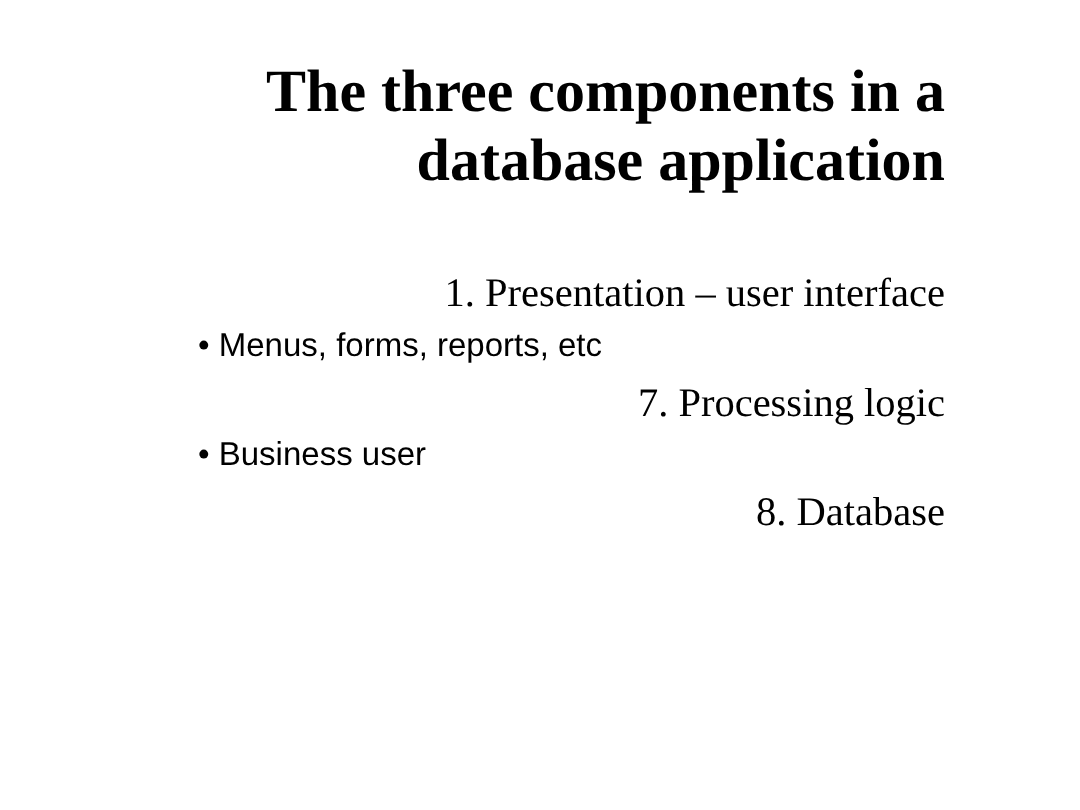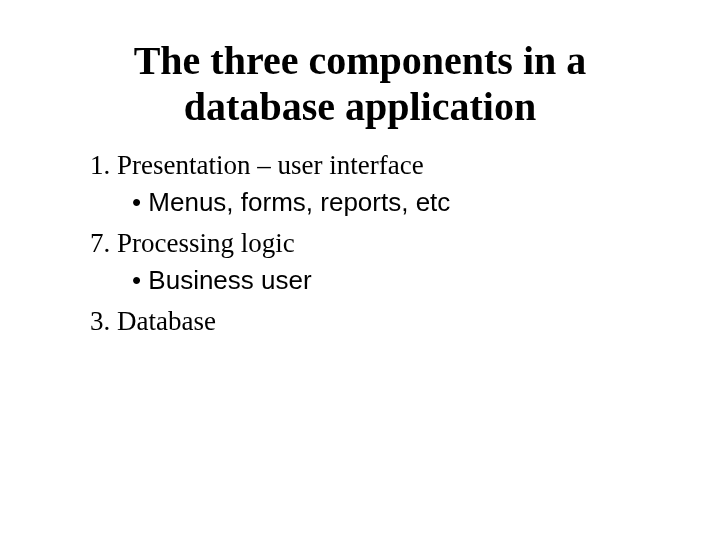--- a/index.html
+++ b/index.html
@@ -10,44 +10,45 @@
     body {
       width: 720px;
       height: 540px;
       background: #ffffff;
       font-family: "Times New Roman", Times, serif;
       color: #000000;
       padding: 30px 90px;
     }
     .title {
       font-size: 40px;
-      text-align: center;
+      text-align: right;
       line-height: 1.15;
-      margin-bottom: 20px;
+      margin-bottom: 50px;
       margin-top: 8px;
     }
     .numbered-item {
       font-size: 27px;
       margin-bottom: 6px;
       margin-top: 4px;
+      text-align: right;
     }
     .bullet-item {
-      font-size: 26px;
+      font-size: 22px;
       margin-left: 42px;
       margin-bottom: 10px;
       font-family: Arial, Helvetica, sans-serif;
     }
     .bullet-item::before {
       content: "• ";
     }
   </style>
 </head>
 <body>
 
 <h1 class="title">The three components in a database application</h1>
 
 <div class="numbered-item">1. Presentation – user interface</div>
 <div class="bullet-item">Menus, forms, reports, etc</div>
 
 <div class="numbered-item">7. Processing logic</div>
 <div class="bullet-item">Business user</div>
 
-<div class="numbered-item">3. Database</div>
+<div class="numbered-item">8. Database</div>
 
 </body></html>

